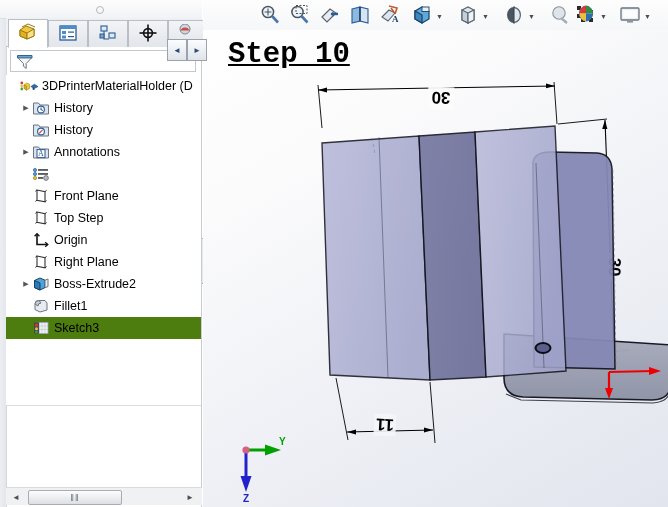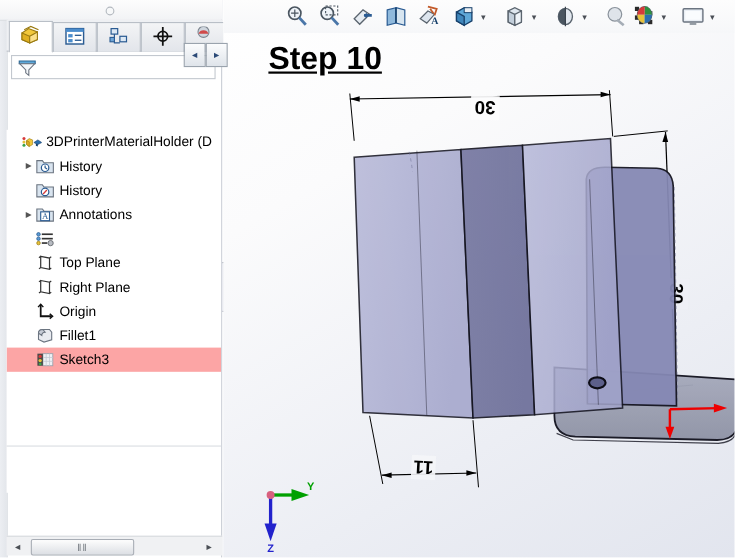--- a/index.html
+++ b/index.html
@@ -70,34 +70,34 @@
   
   #filterbox{
     position:absolute;left:10px;top:50px;width:186px;height:22px;
     border:1px solid #c3c8cf;background:#fff;box-sizing:border-box;
   }
   #filterbox .funnel{position:absolute;left:4px;top:2px;}
 
   
   #tree{
     position:absolute;left:6px;top:75px;width:195px;height:330px;
-    overflow:hidden;background:#fff;margin-top:43px;
+    overflow:hidden;background:#fff;
   }
   .tnode{
     position:relative;height:22px;display:flex;align-items:center;
     white-space:nowrap;
   }
   .tnode .arrow{
     width:12px;height:22px;display:flex;align-items:center;justify-content:center;
     color:#555;font-size:7px;
   }
   .tnode .ico{width:18px;height:18px;display:flex;align-items:center;justify-content:center;margin-right:4px;}
   .tnode .lbl{font-size:12.5px;color:#000;}
   .tnode.root .lbl{font-size:12.5px;}
-  .tnode.sel{background:#fca5a5;}
+  .tnode.sel{background:#4d7c0f;}
   .depth0{padding-left:2px;}
   .depth1{padding-left:14px;}
 
   
   #splitter{
     position:absolute;left:202px;top:238px;width:12px;height:46px;
     background:#e6e8ee;border:1px solid #a9aeb8;border-left:none;
     border-radius:0 3px 3px 0;box-sizing:border-box;
   }
   #splitter .sdot{
@@ -137,25 +137,25 @@
   }
   #toolbar{
     position:absolute;left:0;top:0;width:465px;height:30px;
     background:linear-gradient(#fdfdfd,#f6f7f9);
   }
   .tbitem{position:absolute;top:4px;height:24px;display:flex;align-items:center;}
   .tbcaret{
     font-size:7px;color:#4a4f56;margin-left:2px;
   }
   #steptitle{
-    position:absolute;left:41px;top:38px;
+    position:absolute;left:25px;top:38px;
     font-size:29px;font-weight:bold;color:#000;
     text-decoration:underline;
     letter-spacing:0px;
-    font-family:Liberation Sans, sans-serif;
+    font-family:Liberation Mono, monospace;
   }
   #modelsvg{position:absolute;left:0;top:0;width:465px;height:507px;}
   .dimtext{
     font-family:"Liberation Sans", sans-serif;
     font-size:17px;font-weight:bold;fill:#000;
   }
   .axislabel{font-family:"Liberation Sans", sans-serif;font-size:10px;font-weight:bold;}
 </style>
 </head>
 <body>
@@ -299,56 +299,77 @@
             <circle cx="3" cy="8" r="1.6" fill="#5a9bd4" stroke="#2a5b92" stroke-width="0.7"></circle>
             <circle cx="3" cy="12" r="1.6" fill="#e8c23a" stroke="#9a7a10" stroke-width="0.7"></circle>
             <rect x="6" y="3.2" width="10" height="1.5" fill="#333"></rect>
             <rect x="6" y="7.2" width="10" height="1.5" fill="#333"></rect>
             <rect x="6" y="11.2" width="5" height="1.5" fill="#333"></rect>
             <circle cx="14" cy="12" r="2.4" fill="#b8bcc2" stroke="#62666c" stroke-width="0.8"></circle>
           </svg>
         </span>
       </div>
 
-
       <div class="tnode depth1">
         <span class="arrow"></span>
         <span class="ico">
           <svg width="18" height="16" viewBox="0 0 18 16">
             <path d="M5 2 L13 3.6 L13 13.8 L5 12.2 Z" fill="none" stroke="#333" stroke-width="1.1"></path>
             <path d="M5 2 L3.4 3.3 M13 3.6 L14.6 2.4 M5 12.2 L3.4 13.4 M13 13.8 L14.6 12.6" stroke="#333" stroke-width="1"></path>
           </svg>
         </span>
-        <span class="lbl">Top Plane</span>
+        <span class="lbl">Front Plane</span>
       </div>
 
       <div class="tnode depth1">
         <span class="arrow"></span>
         <span class="ico">
           <svg width="18" height="16" viewBox="0 0 18 16">
             <path d="M5 2 L13 3.6 L13 13.8 L5 12.2 Z" fill="none" stroke="#333" stroke-width="1.1"></path>
             <path d="M5 2 L3.4 3.3 M13 3.6 L14.6 2.4 M5 12.2 L3.4 13.4 M13 13.8 L14.6 12.6" stroke="#333" stroke-width="1"></path>
           </svg>
         </span>
-        <span class="lbl">Right Plane</span>
+        <span class="lbl">Top Step</span>
       </div>
 
       <div class="tnode depth1">
         <span class="arrow"></span>
         <span class="ico">
           <svg width="18" height="16" viewBox="0 0 18 16">
             <path d="M5 2 L5 12.5 L15 12.5" fill="none" stroke="#111" stroke-width="1.6"></path>
             <path d="M2.6 4.2 L5 1.6 L7.4 4.2" fill="none" stroke="#111" stroke-width="1.3"></path>
             <path d="M13.2 10.3 L15.8 12.5 L13.2 14.7" fill="none" stroke="#111" stroke-width="1.3"></path>
           </svg>
         </span>
         <span class="lbl">Origin</span>
       </div>
 
-
+      <div class="tnode depth1">
+        <span class="arrow"></span>
+        <span class="ico">
+          <svg width="18" height="16" viewBox="0 0 18 16">
+            <path d="M5 2 L13 3.6 L13 13.8 L5 12.2 Z" fill="none" stroke="#333" stroke-width="1.1"></path>
+            <path d="M5 2 L3.4 3.3 M13 3.6 L14.6 2.4 M5 12.2 L3.4 13.4 M13 13.8 L14.6 12.6" stroke="#333" stroke-width="1"></path>
+          </svg>
+        </span>
+        <span class="lbl">Right Plane</span>
+      </div>
+
+
+      <div class="tnode depth1">
+        <span class="arrow">▶</span>
+        <span class="ico">
+          <svg width="18" height="16" viewBox="0 0 18 16">
+            <path d="M2.5 4.5 L8 2 L13 4.2 L13 11.6 L8 14 L2.5 11.6 Z" fill="#4fa3d8" stroke="#17406b" stroke-width="1"></path>
+            <path d="M2.5 4.5 L8 7 L8 14 L2.5 11.6 Z" fill="#2a7bb8" stroke="#17406b" stroke-width="1"></path>
+            <path d="M13 4.2 L16 3 L16 10.6 L13 11.6 Z" fill="#e8eef4" stroke="#6b7480" stroke-width="1"></path>
+          </svg>
+        </span>
+        <span class="lbl">Boss-Extrude2</span>
+      </div>
 
       <div class="tnode depth1">
         <span class="arrow"></span>
         <span class="ico">
           <svg width="18" height="16" viewBox="0 0 18 16">
             <path d="M3 6 Q3 2.5 7 2.5 L13 2.5 L15 5 L15 12 L8 14 L3 11.6 Z" fill="#e8ebf0" stroke="#6b7480" stroke-width="1"></path>
             <path d="M3 6 Q3 2.5 7 2.5 L9 5 Q6 5 6 8 Z" fill="#c6ccd6" stroke="#6b7480" stroke-width="1"></path>
           </svg>
         </span>
         <span class="lbl">Fillet1</span>

